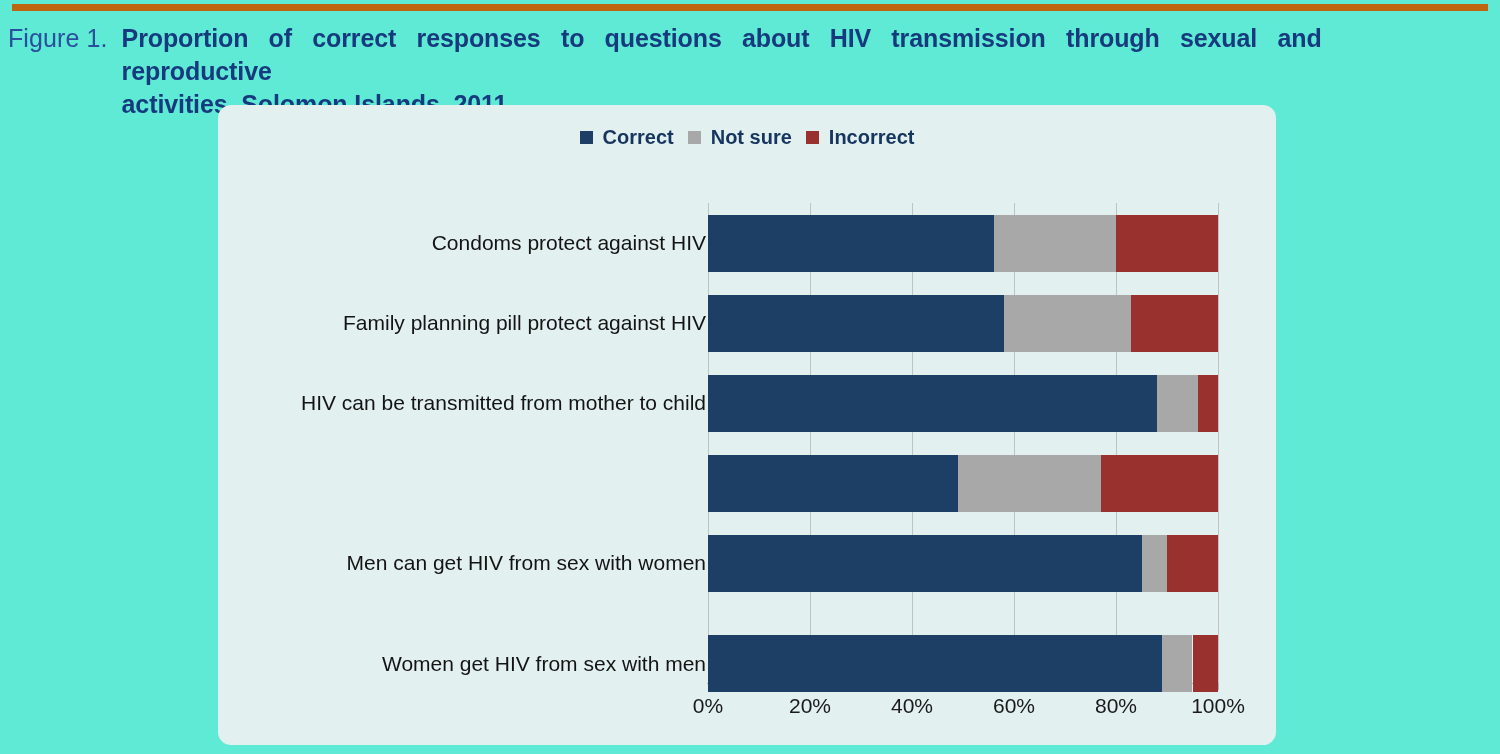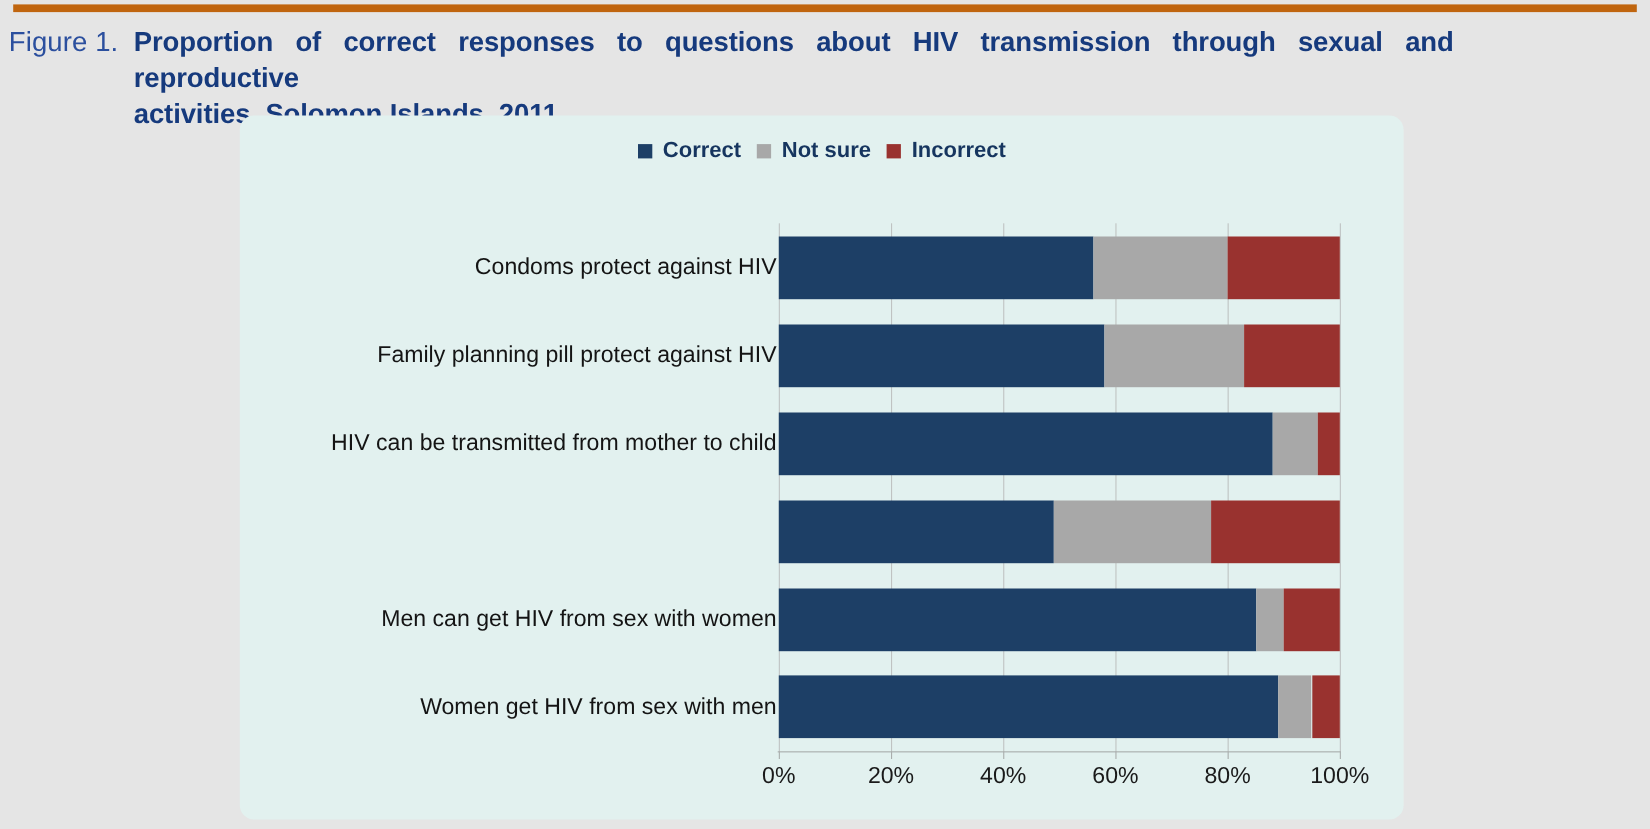--- a/index.html
+++ b/index.html
@@ -4,21 +4,21 @@
 <style>
   * { box-sizing: border-box; }
   html, body {
     margin: 0; padding: 0;
     width: 1500px; height: 754px;
     background: #ffffff;
     font-family: "Liberation Sans", sans-serif;
     overflow: hidden;
   }
 
-  #page { position: relative; width: 1500px; height: 754px; background:#e5e5e5; }
+  #page { position: relative; width: 1500px; height: 754px; background:#5eead4; }
 
   
   .top-rule {
     position: absolute;
     left: 12px; top: 4px;
     width: 1476px; height: 7px;
     background: #c0650f;
   }
 
   
@@ -204,21 +204,21 @@
             <div class="bar seg-correct" style="left: 0px; width: 249.9px; background: rgb(29, 63, 102);"></div>
             <div class="bar seg-notsure" style="left: 249.9px; width: 142.8px; background: rgb(168, 168, 168);"></div>
             <div class="bar seg-incorrect" style="left: 392.7px; width: 117.3px; background: rgb(153, 50, 47);"></div>
           </div>
           <div class="bar-row" style="top: 331.5px; height: 57px; padding-left: 40px;">
             <div class="cat-label" style="top: 16.5px;">Men can get HIV from sex with women</div>
             <div class="bar seg-correct" style="left: 0px; width: 433.5px; background: rgb(29, 63, 102);"></div>
             <div class="bar seg-notsure" style="left: 433.5px; width: 25.5px; background: rgb(168, 168, 168);"></div>
             <div class="bar seg-incorrect" style="left: 459px; width: 51px; background: rgb(153, 50, 47);"></div>
           </div>
-          <div class="bar-row" style="top: 411px; height: 57px; padding-left: 33px;">
+          <div class="bar-row" style="top: 432px; height: 57px; padding-left: 33px;">
             <div class="cat-label" style="top: 16.5px;">Women get  HIV from sex with men</div>
             <div class="bar seg-correct" style="left: 0px; width: 453.9px; background: rgb(29, 63, 102);"></div>
             <div class="bar seg-notsure" style="left: 453.9px; width: 30.6px; background: rgb(168, 168, 168);"></div>
             <div class="bar seg-incorrect" style="left: 484.5px; width: 25.5px; background: rgb(153, 50, 47);"></div>
           </div>
         </div>
     </div>
 
   </div>
 </div>

